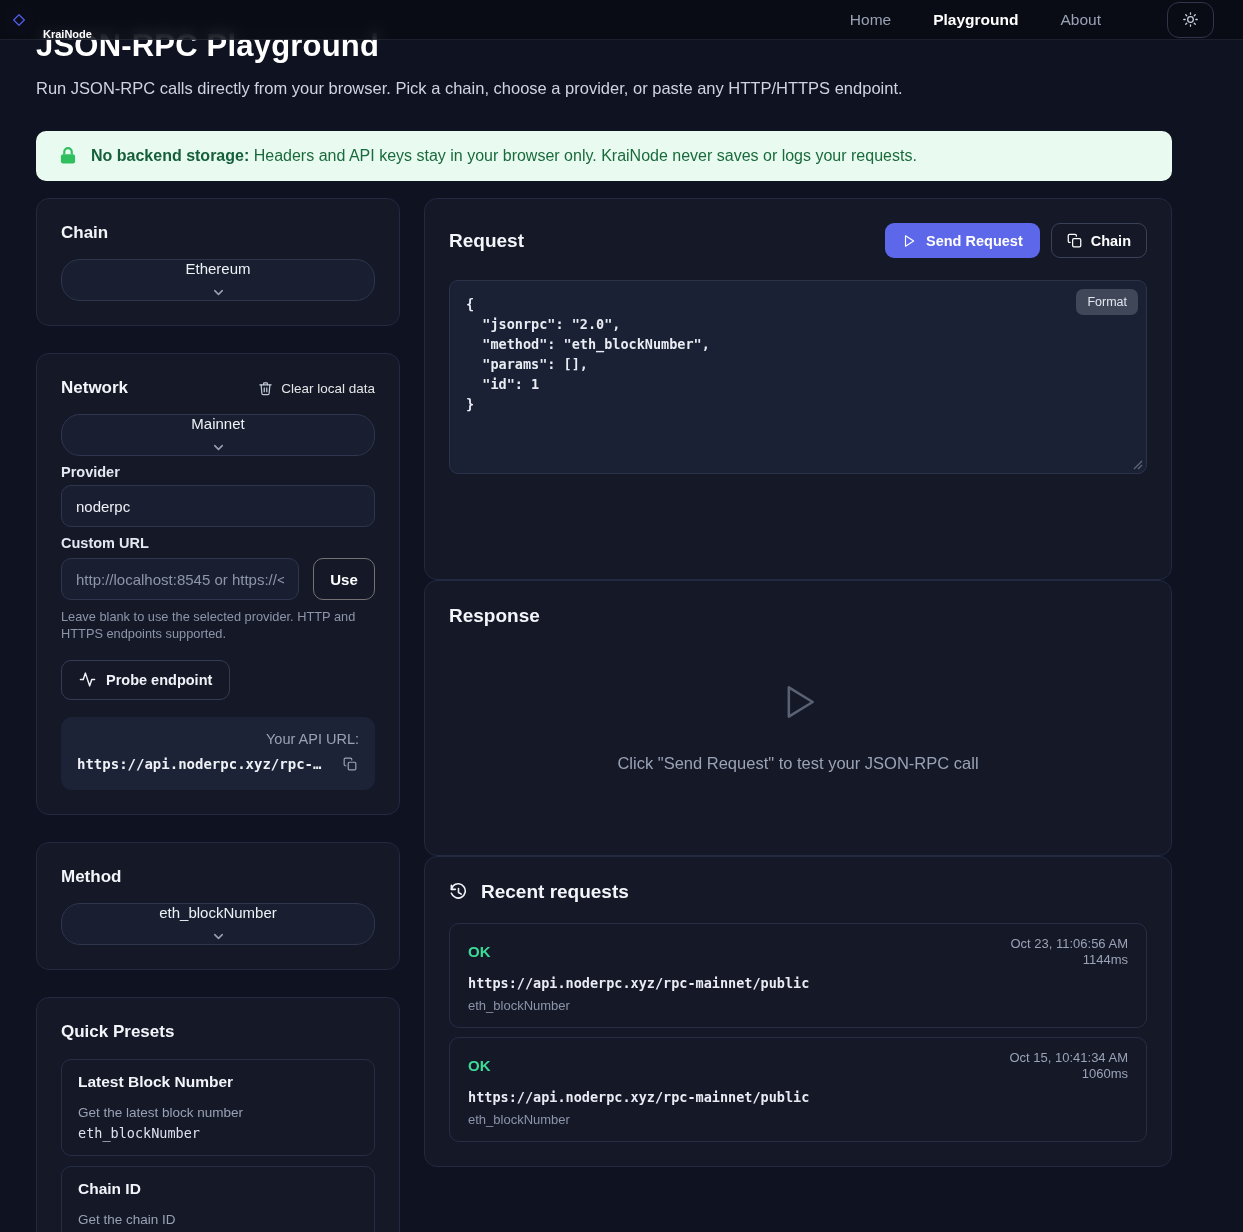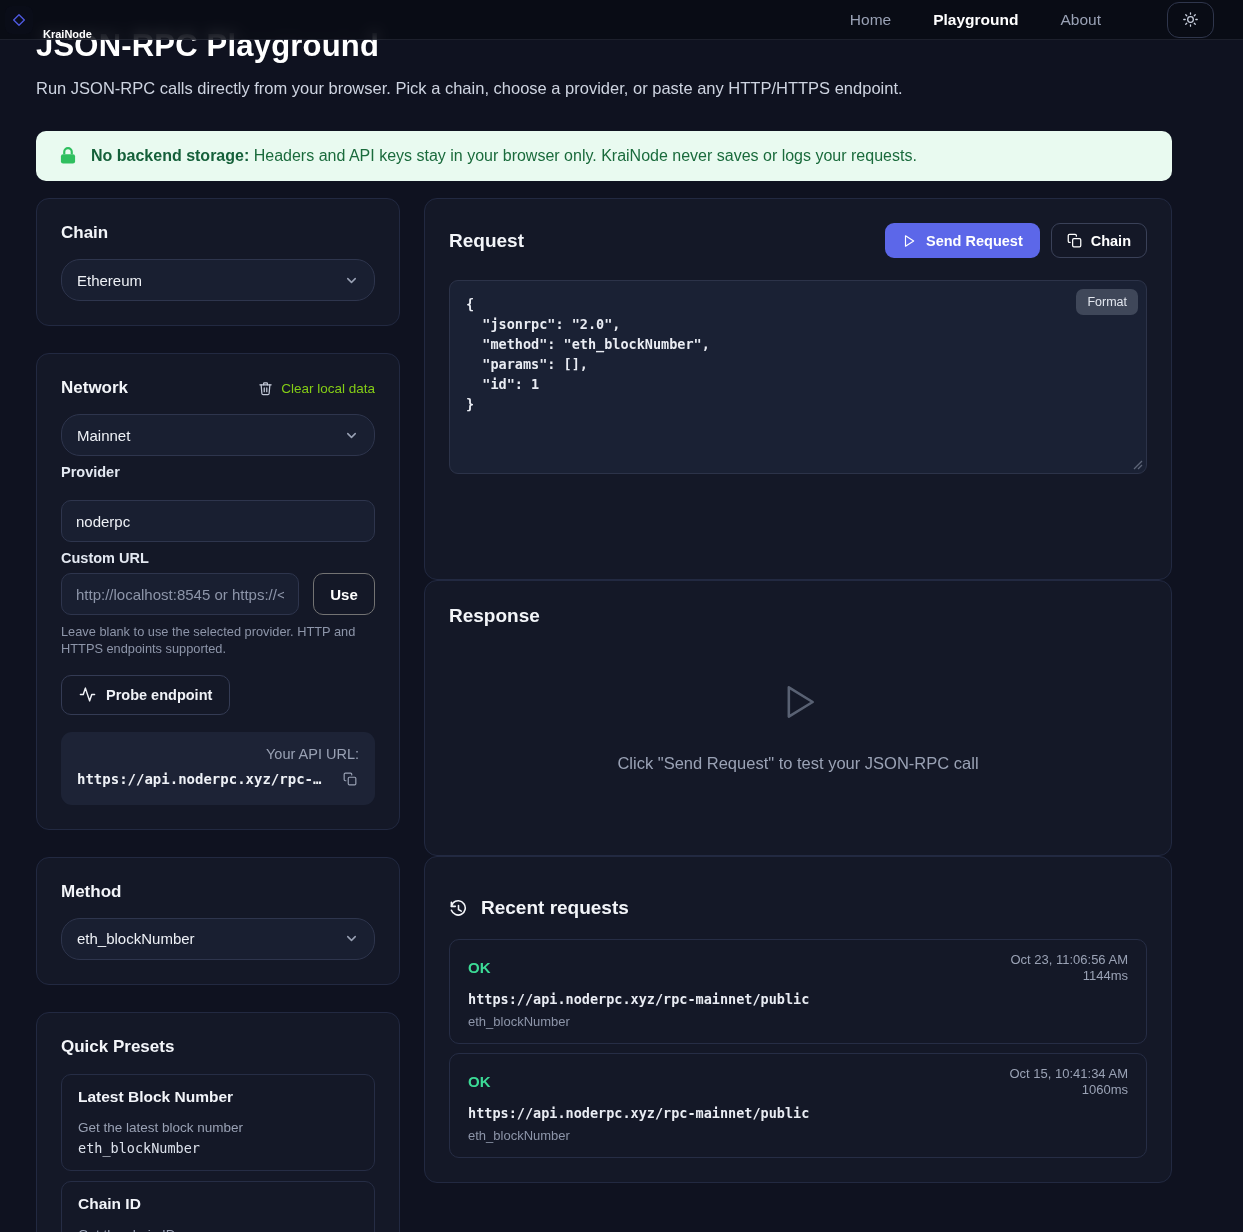--- a/index.html
+++ b/index.html
@@ -48,50 +48,50 @@
   .card {
     background:#141827; border:1px solid #222941; border-radius:13px; padding:24px;
   }
   .card-title { font-size:17px; font-weight:bold; color:#f3f5f9; margin:0; }
   .card-title.sm { font-size:19px; }
   .card-title-row { display:flex; justify-content:space-between; align-items:center; }
   
   .select {
     margin-top:16px; height:42px; background:#191f31; border:1px solid #2e354d;
     border-radius:19px; display:flex; align-items:center; justify-content:space-between;
-    padding:0 15px; color:#eef1f6; font-size:15px; cursor:pointer;
+    padding:0 15px; color:#eef1f6; font-size:15px; cursor:pointer;flex-direction:column;
   }
   .field-label { margin-top:8px; font-size:14.5px; font-weight:600; color:#e3e8f1; }
   .text-input {
     width:100%; height:42px; background:#191f31; border:1px solid #2e354d;
     border-radius:10px; color:#eef1f6; padding:0 14px; font-size:15px;
     font-family:"Liberation Sans", sans-serif; outline:none;
   }
   .text-input::placeholder { color:#8d95a9; }
-  .mt7 { margin-top:20px; }
+  .mt7 { margin-top:5px; }
   .url-row { display:flex; gap:14px; margin-top:7px; }
   .url-row .text-input { flex:1; min-width:0; }
   .use-btn {
     flex:0 0 62px; height:42px; background:transparent; border:1px solid #737373;
     border-radius:10px; color:#ffffff; font-weight:bold; font-size:15px; cursor:pointer;
   }
   .helper { margin-top:9px; font-size:12.8px; line-height:1.32; color:#8d95a9; width:300px; }
   .probe-btn {
     margin-top:17px; display:inline-flex; align-items:center; gap:10px;
     height:40px; padding:0 17px; background:transparent; border:1px solid #343b54;
     border-radius:10px; color:#f0f2f7; font-size:14.5px; font-weight:600; cursor:pointer;
   }
   .api-box { margin-top:17px; background:#1d2336; border-radius:11px; padding:14px 16px 17px;text-align:right; }
   .api-label { font-size:14.5px; color:#99a1b4; }
   .api-row { display:flex; justify-content:space-between; align-items:center; margin-top:8px; }
   .api-url { font-family:"DejaVu Sans Mono", monospace; font-size:14px; font-weight:bold; color:#eef1f6; }
   .icon-btn { background:transparent; border:none; padding:2px; cursor:pointer; display:flex; }
   .clear-btn {
     display:flex; align-items:center; gap:8px; background:transparent; border:none;
-    color:#84cc16; font-size:13.5px; cursor:pointer; padding:0;
+    color:#e5e5e5; font-size:13.5px; cursor:pointer; padding:0;
     font-family:"Liberation Sans", sans-serif;
   }
   
   .preset {
     border:1px solid #262d45; border-radius:10px; padding:13px 16px 14px; cursor:pointer;
   }
   .preset.first { margin-top:17px; }
   .preset + .preset { margin-top:10px; }
   .preset-name { font-size:15.5px; font-weight:bold; color:#f2f4f9; }
   .preset-desc { margin-top:14px; font-size:13.5px; color:#99a1b4; }
@@ -122,21 +122,21 @@
     position:absolute; top:8px; right:8px; background:#3f4759; border:none;
     color:#e3e7ef; font-size:12.5px; padding:6px 11px; border-radius:7px; cursor:pointer;
     font-family:"Liberation Sans", sans-serif;
   }
   .resize-handle { position:absolute; right:3px; bottom:3px; cursor:nwse-resize; }
   
   .response-card { height:276px; display:flex; flex-direction:column; }
   .response-body { flex:1; display:flex; flex-direction:column; align-items:center; justify-content:center; gap:30px; padding-bottom:6px; }
   .response-hint { font-size:16.5px; color:#9aa2b5; }
   
-  .recent-head { display:flex; align-items:flex-end; gap:13px;margin-top:16px; }
+  .recent-head { display:flex; align-items:center; gap:13px; }
   .recent-row { border:1px solid #262d45; border-radius:10px; padding:12px 18px 14px; cursor:pointer; }
   .recent-row.first { margin-top:20px; }
   .recent-row + .recent-row { margin-top:9px; }
   .row-top { display:flex; justify-content:space-between; align-items:flex-start; }
   .row-status { color:#3cdb96; font-weight:bold; font-size:15px; padding-top:7px; }
   .row-meta { text-align:right; font-size:13px; color:#9aa2b5; line-height:16px; }
   .row-url { margin-top:7px; font-family:"DejaVu Sans Mono", monospace; font-size:13.5px; font-weight:600; color:#e9ecf3; }
   .row-method { margin-top:7px; font-size:13px; color:#8d95a9; }
   svg { display:block; }
 </style>

